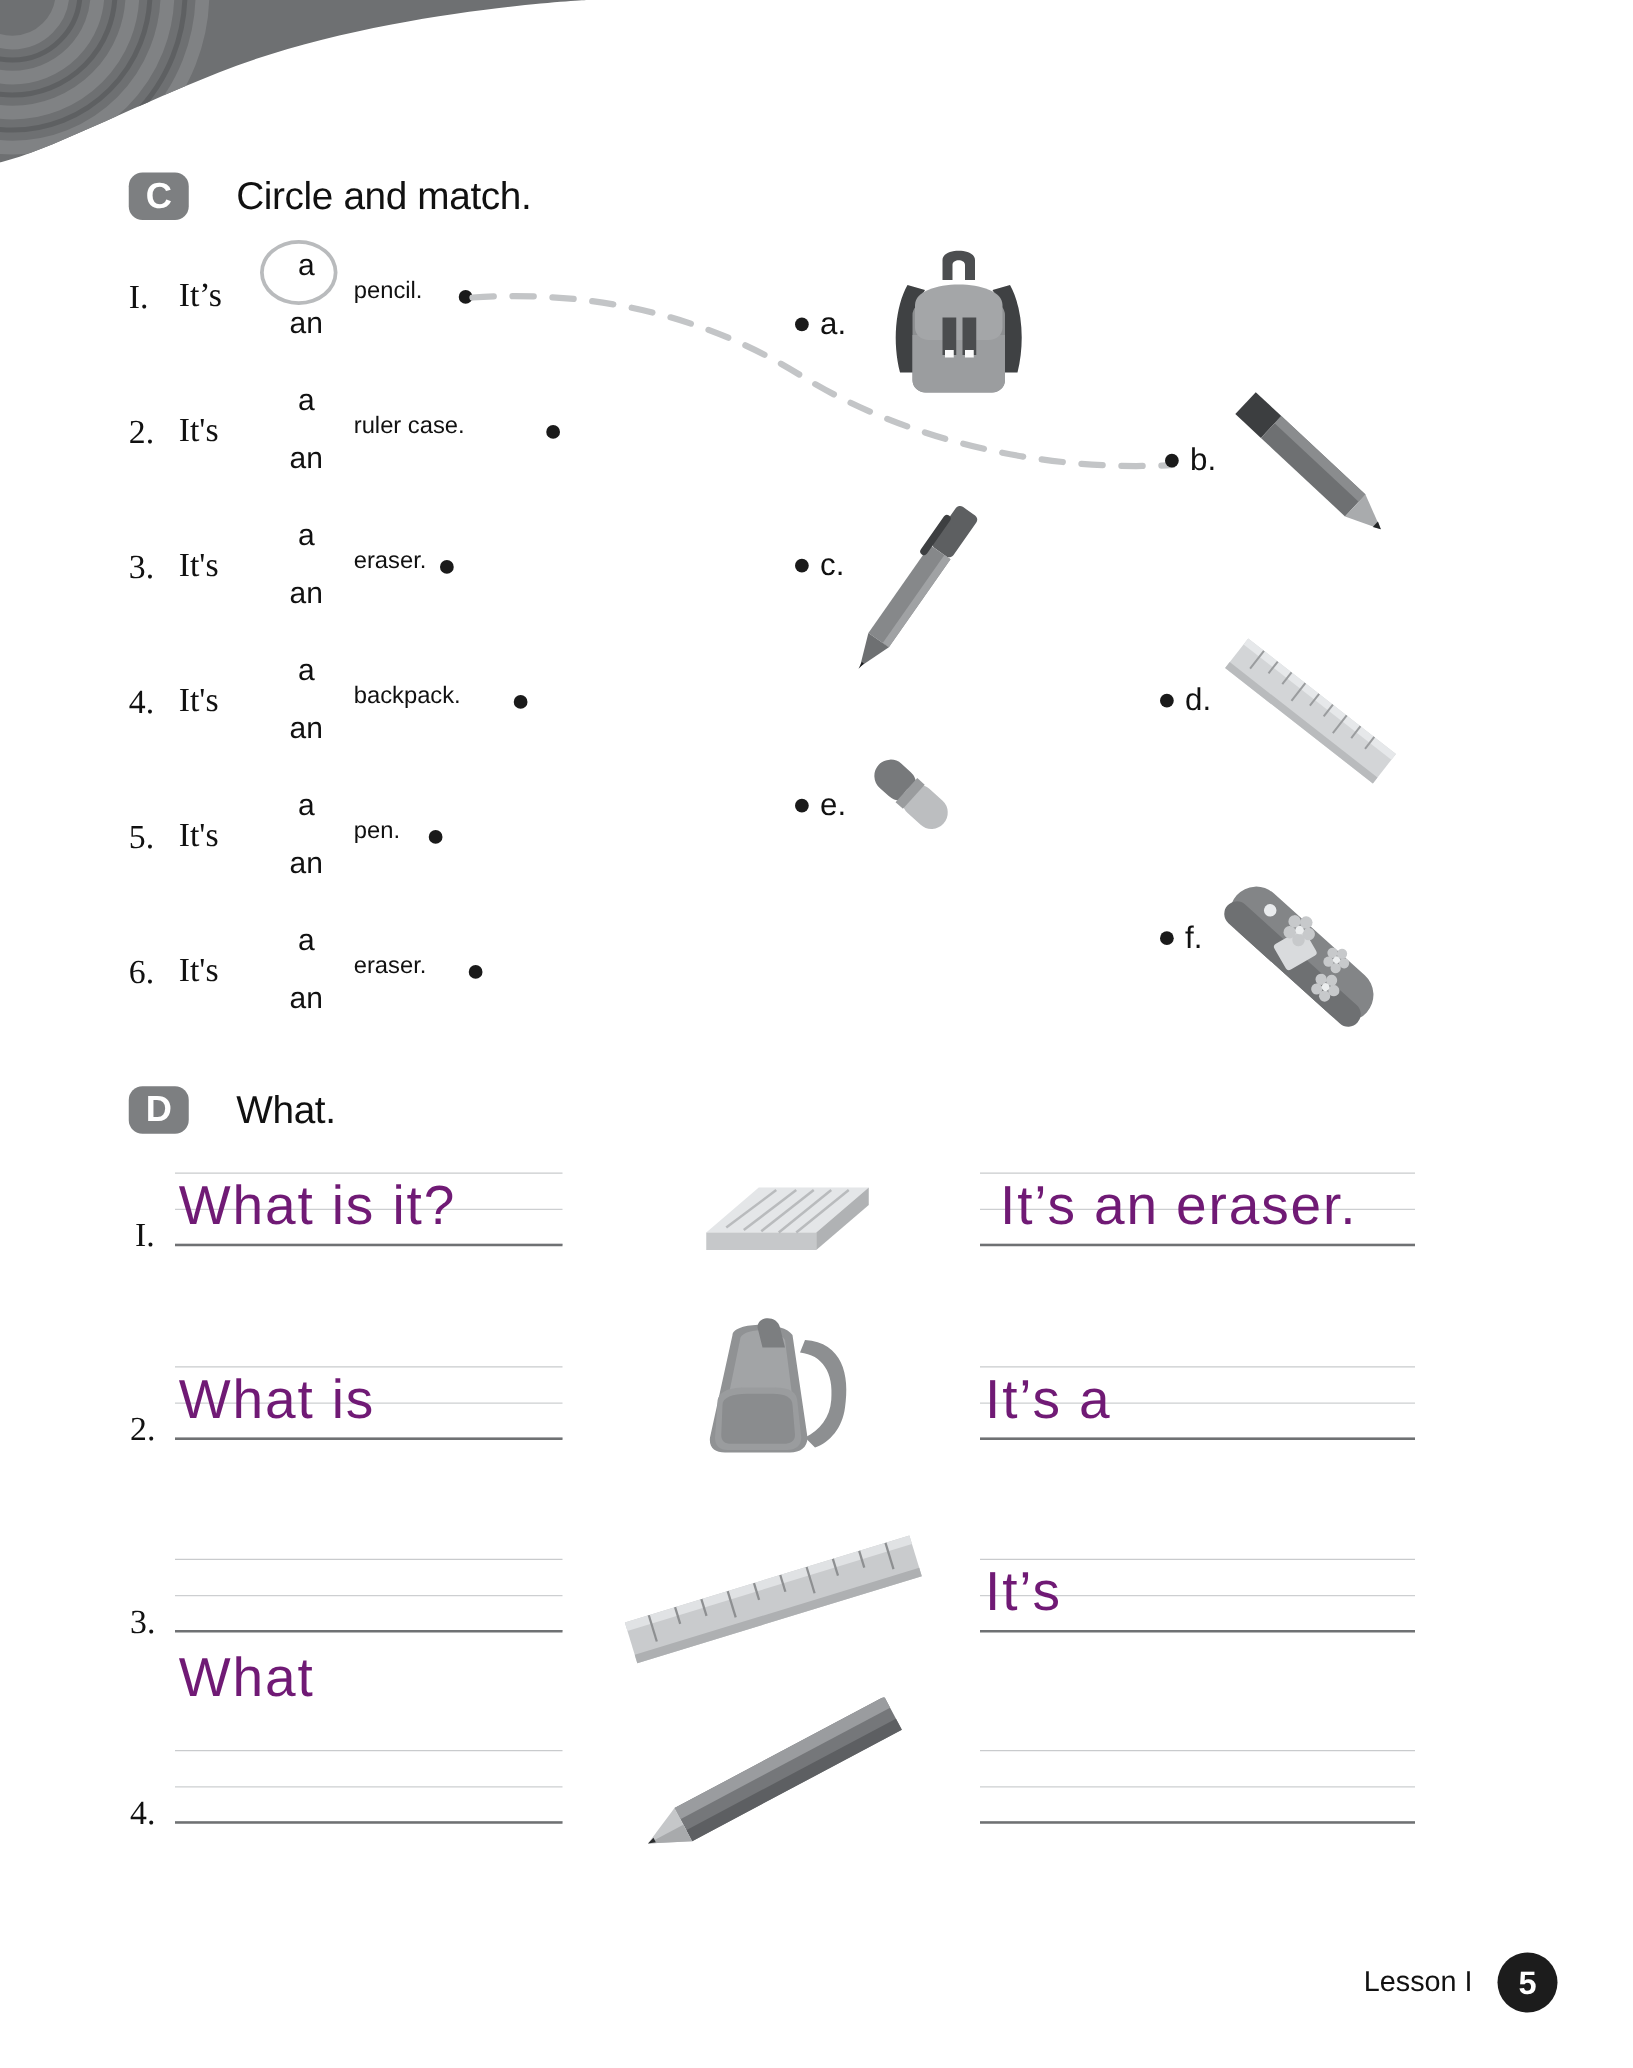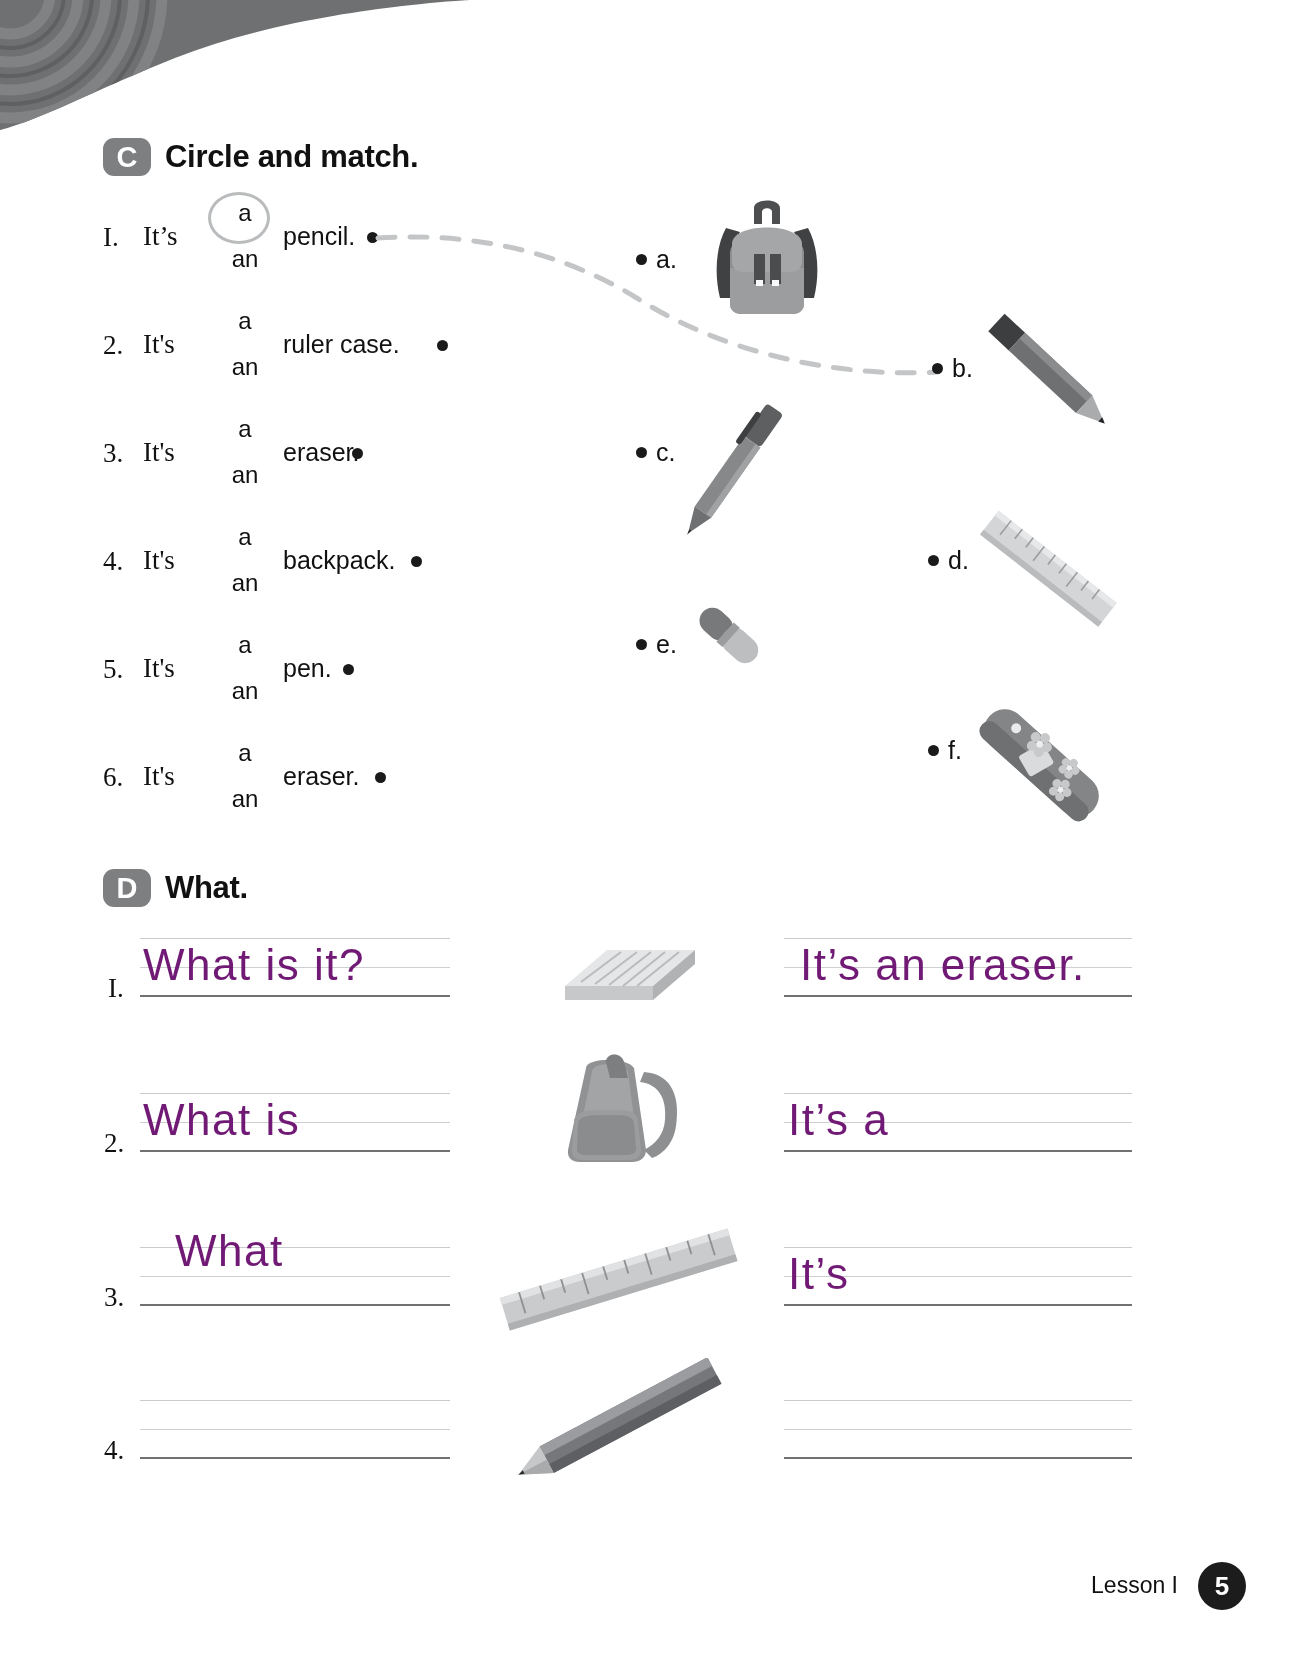--- a/index.html
+++ b/index.html
@@ -46,23 +46,24 @@
     color: #ffffff;
     font-size: 29px;
     font-weight: bold;
     display: flex;
     align-items: center;
     justify-content: center;
     letter-spacing: 0;
   }
   .section-title {
     font-size: 31px;
-    font-weight: bold;
+    font-weight: normal;
     color: #111111;
     letter-spacing: -0.3px;
+    margin-left: 24px;
   }
 
   
   #exercise-c-items {
     position: absolute;
     left: 103px;
     top: 196px;
     width: 520px;
   }
   .c-row {
@@ -96,21 +97,21 @@
     font-size: 24px;
     line-height: 34px;
     color: #111111;
     font-family: "Liberation Sans", sans-serif;
   }
   .c-choice .opt.spaced { margin-top: 12px; }
   .c-word {
     position: absolute;
     left: 180px;
     top: 26px;
-    font-size: 25px;
+    font-size: 19px;
     color: #111111;
     white-space: nowrap;
   }
   .c-dot {
     position: absolute;
     top: 36px;
     width: 11px;
     height: 11px;
     border-radius: 50%;
     background: #1a1a1a;
@@ -515,21 +516,21 @@
       </div>
       <span class="trace-text" style="left:788px; top:1095px;">It’s a</span>
     </div>
 
     <div class="d-row">
       <span class="d-num" style="left:104px; top:1282px;">3.</span>
       <div class="writing-lines" style="left:140px; top:1247px; width:310px; height:58px;">
         <div class="mid"></div>
         <div class="base"></div>
       </div>
-      <span class="trace-text" style="left:143px; top:1226px;margin-left:32px;">What</span>
+      <span class="trace-text" style="left:143px; top:1318px;">What</span>
       <div class="clipart" style="left:485px; top:1222px;">
         <svg width="270" height="110" viewBox="0 0 270 110">
           <g transform="rotate(-17 135 55)">
             <rect x="14" y="40" width="238" height="34" fill="#c9cbcd"></rect>
             <rect x="14" y="40" width="238" height="7" fill="#e0e2e4"></rect>
             <rect x="14" y="67" width="238" height="7" fill="#aeb0b2"></rect>
             <g stroke="#8d8f91" stroke-width="1.8">
               <line x1="34" y1="40" x2="34" y2="62"></line>
               <line x1="56" y1="40" x2="56" y2="54"></line>
               <line x1="78" y1="40" x2="78" y2="54"></line>

